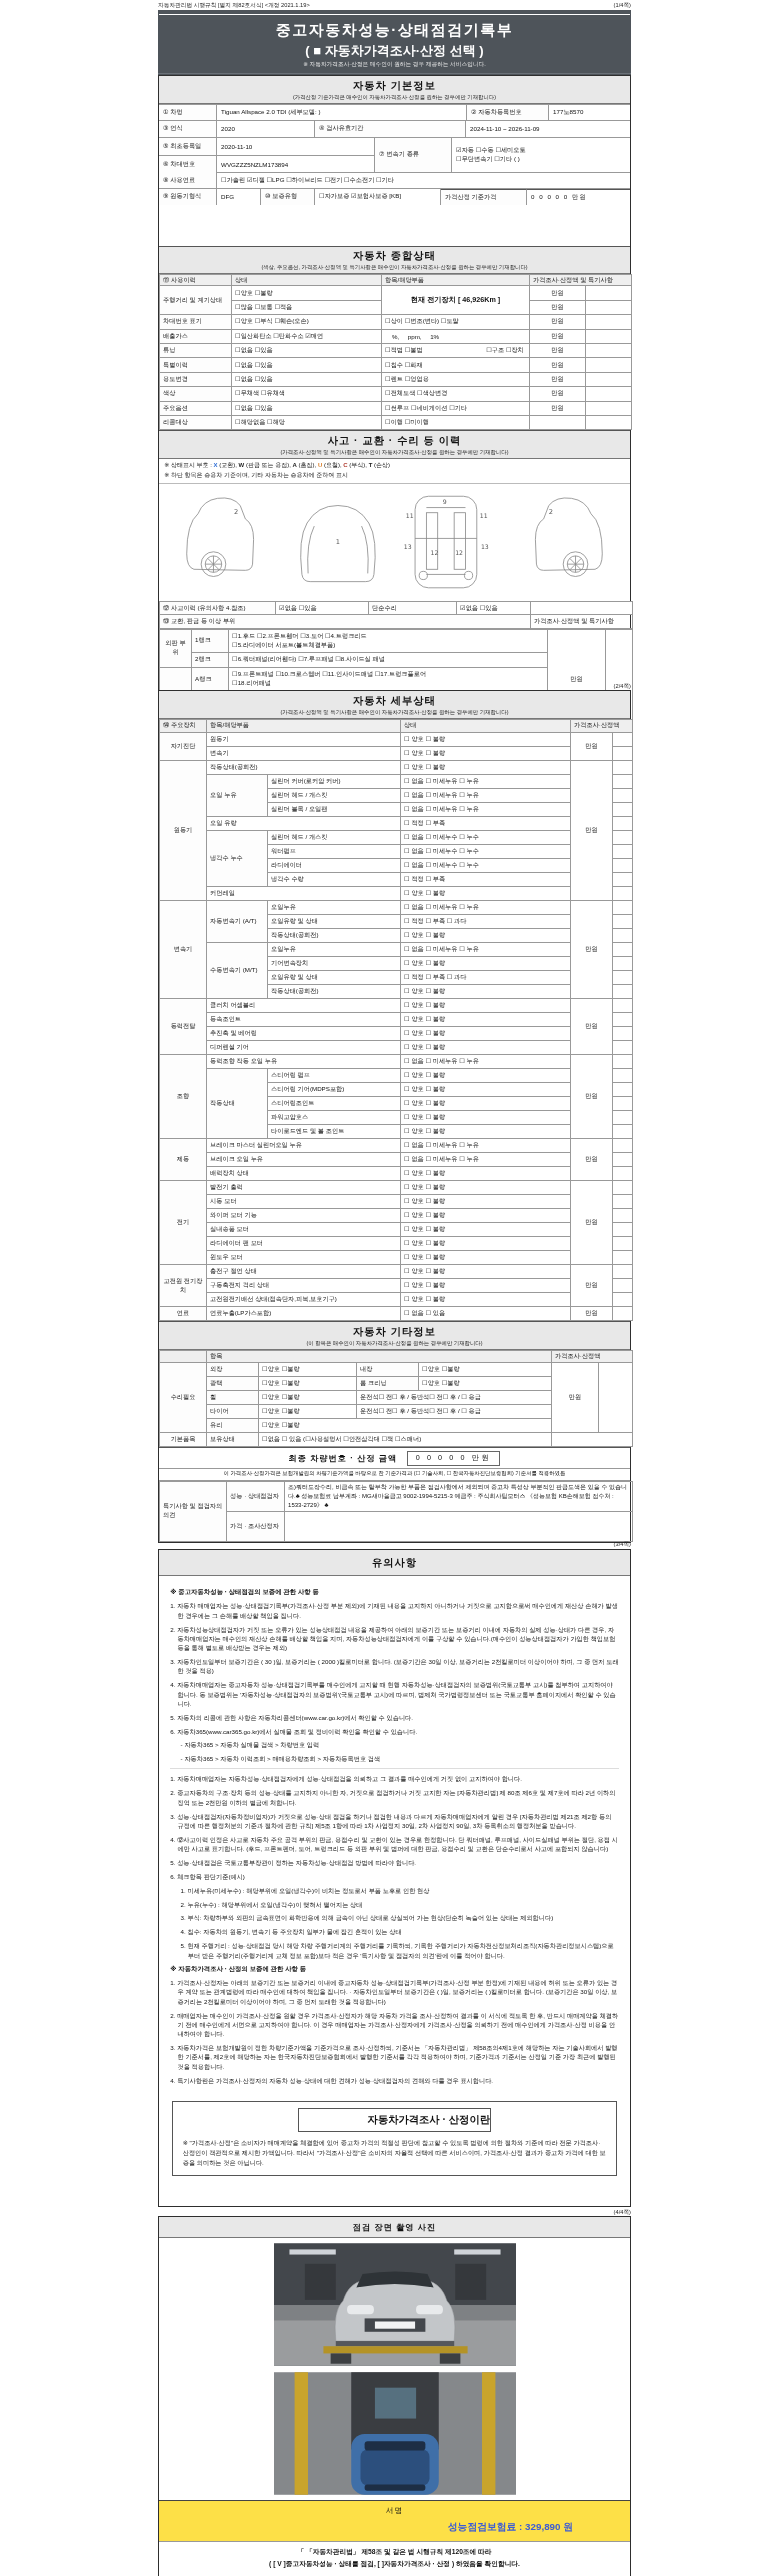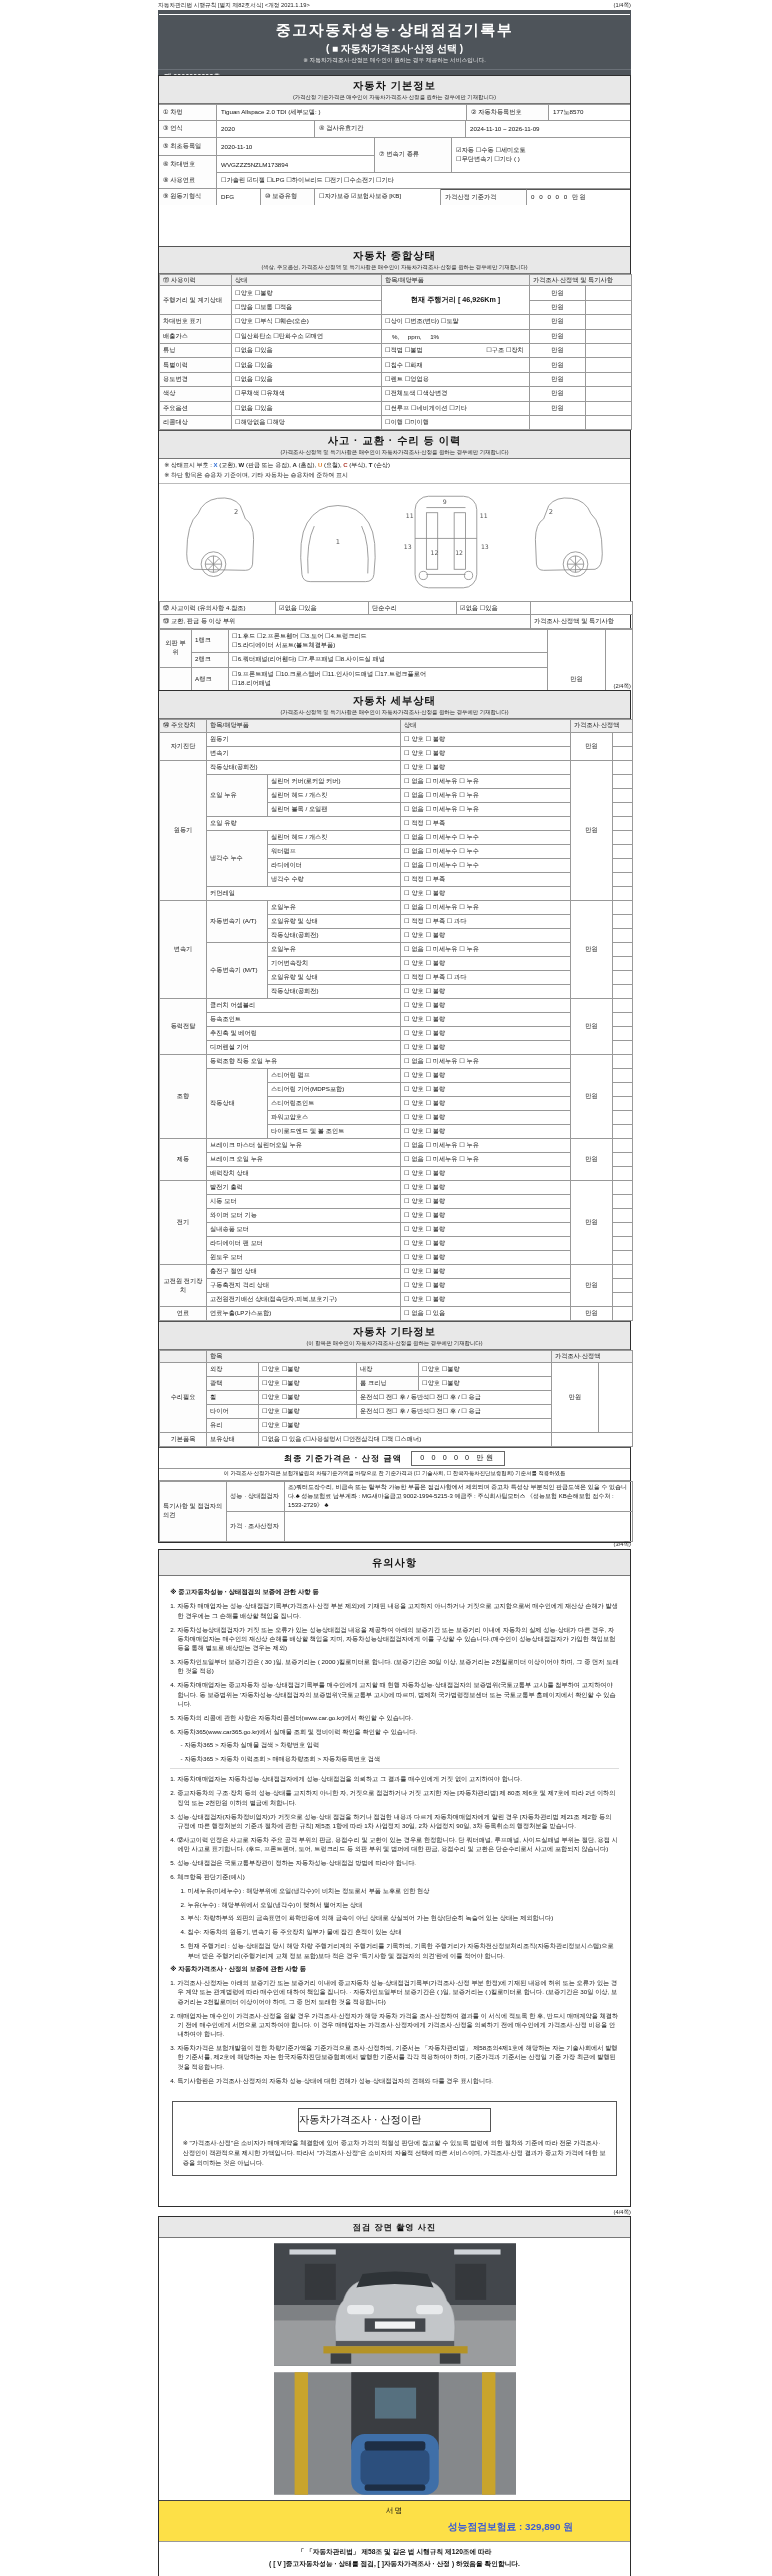--- a/index.html
+++ b/index.html
@@ -7,21 +7,21 @@
   .page{position:relative;width:773px;height:2576px;overflow:hidden;background:#fff;}
   .doc{position:absolute;left:158px;top:0;width:473px;height:2576px;}
   .absblk{position:absolute;left:0;width:473px;box-sizing:border-box;}
   .frame{border:1.5px solid #2e2e2e;background:#fff;}
   .regline{display:flex;justify-content:space-between;font-size:5.7px;color:#222;}
   .pagemark{position:absolute;right:0;font-size:5.7px;color:#222;}
   
   .titleblk{background:#4e545a;color:#fff;text-align:center;padding:2.1px 0 0;}
   .wline{height:1.5px;background:#fff;margin:1.5px 1px 5.2px;}
   .t-main{font-size:15px;font-weight:bold;letter-spacing:1.5px;margin:1px 0 2.1px;}
-  .t-sub{font-size:10px;font-weight:bold;margin:1px 0 1.5px;}
+  .t-sub{font-size:13px;font-weight:bold;margin:1px 0 1.5px;}
   .t-note{font-size:5.7px;color:#eee;margin-bottom:4.1px;}
   .t-docno{text-align:left;font-size:7.2px;font-weight:bold;padding:2.1px 0 3.1px 6.2px;border-top:0.5px solid #6a7077;}
   
   .sechead{background:#e8e8e8;border-bottom:0.5px solid #777;text-align:center;padding:2.6px 0 2.1px;}
   .sechead .h{font-size:10.3px;font-weight:bold;letter-spacing:1px;}
   .sechead .s{font-size:5.4px;color:#222;margin-top:1px;}
   
   table{border-collapse:collapse;width:100%;table-layout:fixed;}
   td,th{border:0.5px solid #999;font-size:6.2px;padding:0.5px 3.1px;vertical-align:middle;overflow:hidden;}
   th{background:#efefef;font-weight:normal;text-align:left;}
@@ -42,21 +42,21 @@
   .diagwrap{padding:3.1px 0 4.1px;text-align:center;}
   svg text{font-family:"DejaVu Sans",sans-serif;}
   .legend{font-size:6px;padding:2.1px 5.2px 0;}
   .legend2{font-size:6px;padding:0.5px 5.2px 3.1px;border-bottom:0.5px solid #bbb;}
   
   .notebody{padding:7.2px 11.3px 5.2px;}
   .nhead{font-size:6.4px;font-weight:bold;margin:5.2px 0 4.1px;}
   .ni{font-size:6.2px;line-height:1.5;margin:0 0 4.6px 7.2px;text-indent:-7.2px;}
   .ni.ind1{margin-left:17.5px;}
   .priceinfo{margin:6.2px 13.4px 7.2px;border:0.5px solid #555;padding:6.2px 9.3px 7.2px;}
-  .priceinfo .tbox{width:191px;margin:0 auto 6.2px;border:1px solid #555;text-align:left;font-size:10.3px;font-weight:normal;padding:4.1px 0;}
+  .priceinfo .tbox{width:191px;margin:0 auto 6.2px;border:1px solid #555;text-align:right;font-size:10.3px;font-weight:bold;padding:4.1px 0;}
   .priceinfo .txt{font-size:6.2px;line-height:1.6;}
   
   .finalbar{display:flex;align-items:center;justify-content:center;border-top:1px solid #555;border-bottom:0.5px solid #999;padding:2.6px 0;background:#fff;gap:9.3px;}
   .finalbar .fl{font-size:8.2px;font-weight:bold;letter-spacing:1px;}
   .finalbar .fv{border:0.5px solid #666;background:#fff;padding:1.5px 8.2px;font-size:7.2px;letter-spacing:2.6px;}
   .finalnote{font-size:5.4px;text-align:center;padding:1px 0 2.6px;border-bottom:0.5px solid #999;}
   
   .photohead{background:#e8e8e8;border-bottom:0.5px solid #777;text-align:center;font-size:8.2px;font-weight:bold;letter-spacing:1px;padding:4.6px 0;}
   .photo{margin:5.2px auto;display:block;}
   .signbar{background:#fde047;border-top:1px solid #444;border-bottom:0.5px solid #999;padding:5.2px 0 7.2px;}
@@ -152,21 +152,21 @@
           <th>⑪ 사용이력</th>
           <th>상태</th>
           <th>항목/해당부품</th>
           <th colspan="2">가격조사·산정액 및 특기사항</th>
         </tr>
       </thead>
       <tbody id="overall-body">
         <tr style="height:14.4px;">
           <td rowspan="2" class="lab">주행거리 및 계기상태</td>
           <td class="chk">☐양호  ☐불량</td>
-          <td rowspan="2" class="mileage odo">현재 주행거리 [ 46,926Km ]</td>
+          <td rowspan="2" class="mileage odo">현재 전기장치 [ 46,926Km ]</td>
           <td class="price">만원</td>
           <td class="blank"></td>
         </tr>
         <tr style="height:14.4px;">
           <td class="chk">☐많음  ☐보통  ☐적음</td>
           <td class="price">만원</td>
           <td class="blank"></td>
         </tr>
       <tr style="height: 14.4px;">
               <td class="lab">차대번호 표기</td>
@@ -660,21 +660,21 @@
             <tr style="height: 14px;">
               <td class="lab" style="text-align: center;">기본품목</td>
               <td class="lab">보유상태</td>
               <td class="chk" colspan="3">☐없음  ☐ 있음  (☐사용설명서 ☐안전삼각대 ☐잭 ☐스패너)</td>
               <td class="blank" colspan="2"></td>
             </tr>
           </tbody>
     </table>
 
     <div class="finalbar">
-      <span class="fl">최종 기준가격은 · 산정 금액</span>
+      <span class="fl">최종 차량번호 · 산정 금액</span>
       <span class="fv">0 0 0 0 0 만원</span>
     </div>
     <div class="finalnote">이 가격조사·산정가격은 보험개발원의 차량기준가액을 바탕으로 한 기준가격과 (☐ 기술사회, ☐ 한국자동차진단보증협회) 기준서를 적용하였음</div>
 
     <table>
       <colgroup>
             <col style="width:67px">
             <col style="width:58px">
             <col style="width:348px">
           </colgroup>

